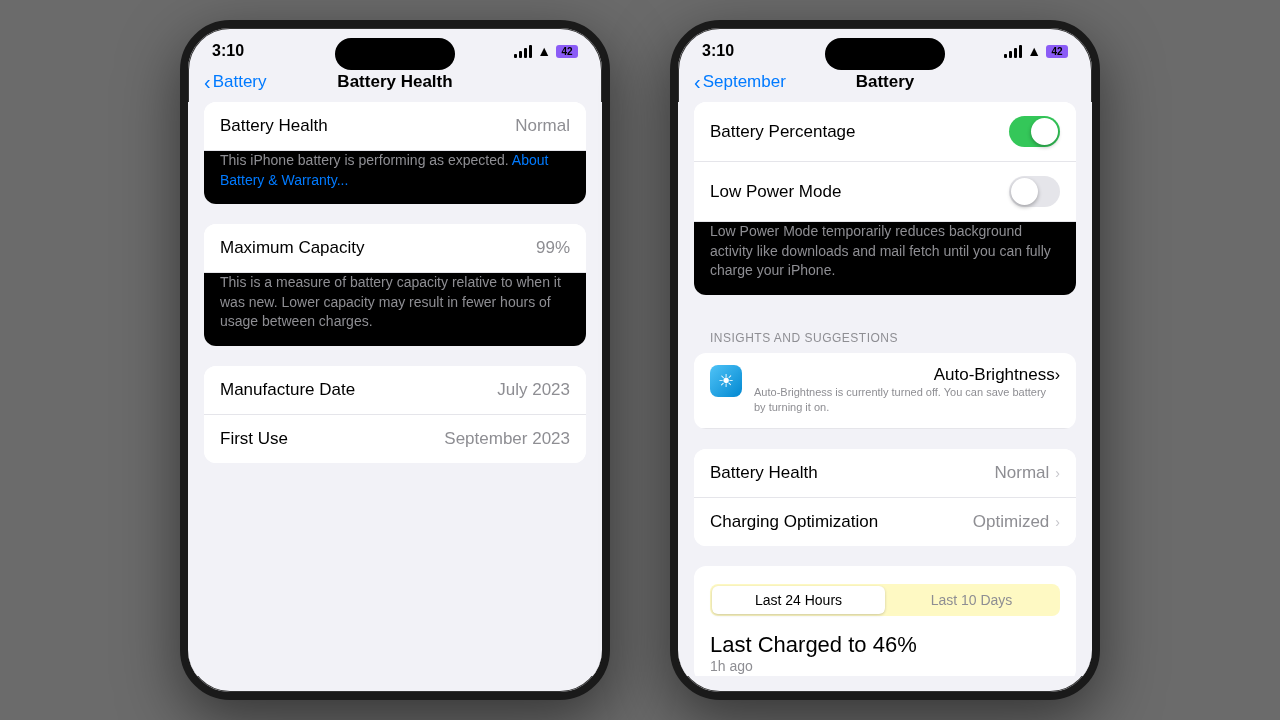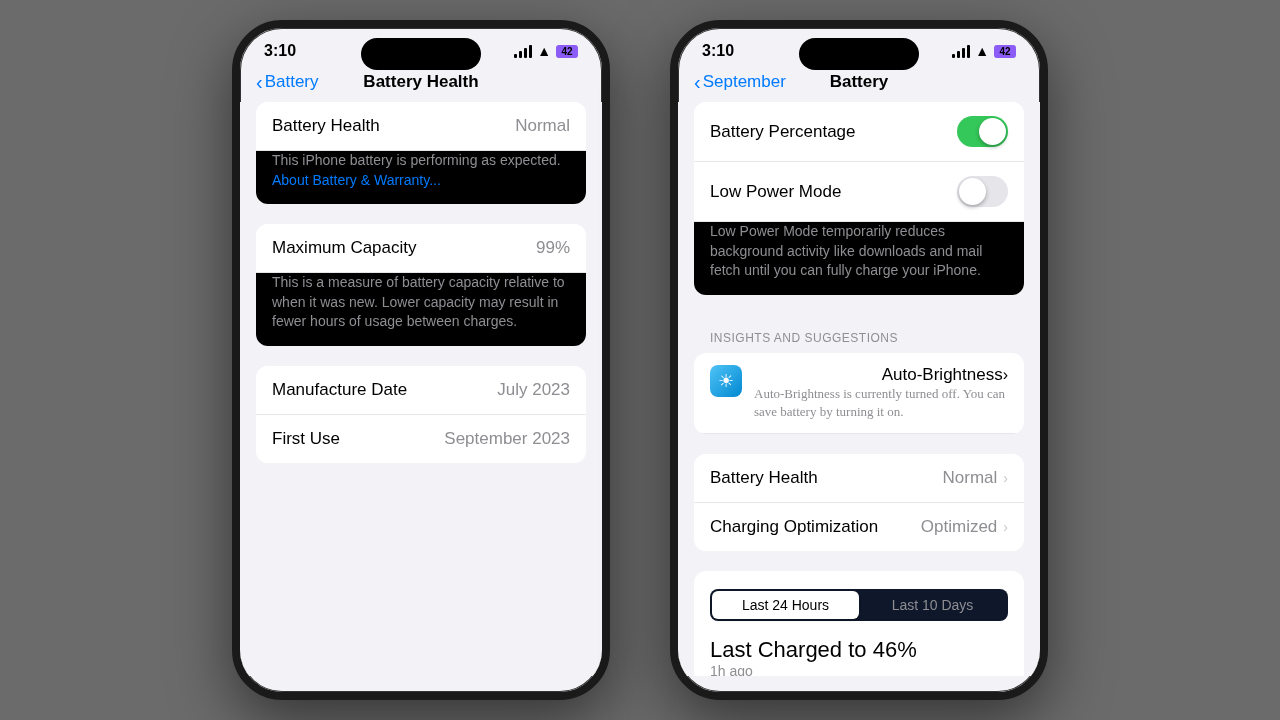--- a/index.html
+++ b/index.html
@@ -11,21 +11,21 @@
       font-family: -apple-system, 'SF Pro Text', 'Helvetica Neue', Arial, sans-serif;
       display: flex;
       align-items: center;
       justify-content: center;
       gap: 60px;
       overflow: hidden;
     }
 
     
     .iphone-frame {
-      width: 378px;
+      width: 430px;
       height: 680px;
       background: #f2f2f7;
       border-radius: 50px;
       border: 8px solid #1a1a1a;
       position: relative;
       overflow: hidden;
       box-shadow: 0 20px 60px rgba(0,0,0,0.5), inset 0 0 0 1px #333;
     }
 
     
@@ -245,21 +245,21 @@
       font-weight: 500;
       color: #8e8e93;
       text-transform: uppercase;
       letter-spacing: 0.5px;
       padding: 16px 16px 8px;
     }
 
     
     .time-tabs {
       display: flex;
-      background: #0f172a;
+      background: #fef9c3;
       border-radius: 8px;
       padding: 2px;
       margin: 8px 0;
     }
 
     .time-tab {
       flex: 1;
       text-align: center;
       padding: 6px;
       border-radius: 6px;
@@ -422,21 +422,21 @@
     <div class="settings-section">
       <div class="auto-brightness-row">
         <div class="auto-brightness-icon">
           <span style="font-size:18px; color:#fff;">☀</span>
         </div>
         <div class="auto-brightness-content">
           <div class="auto-brightness-title-row">
             <span class="auto-brightness-title">Auto-Brightness</span>
             <span class="chevron">›</span>
           </div>
-          <div style="font-size:13px; color:#8e8e93; line-height:1.4;font-family:Liberation Serif, serif;">Auto-Brightness is currently turned off. You can save battery by turning it on.</div>
+          <div style="font-size:11px; color:#8e8e93; line-height:1.4;">Auto-Brightness is currently turned off. You can save battery by turning it on.</div>
         </div>
       </div>
     </div>
 
     <div class="settings-section">
       <div class="settings-row">
         <span class="row-label">Battery Health</span>
         <span class="row-value">
           <span>Normal</span>
           <span class="chevron">›</span>

